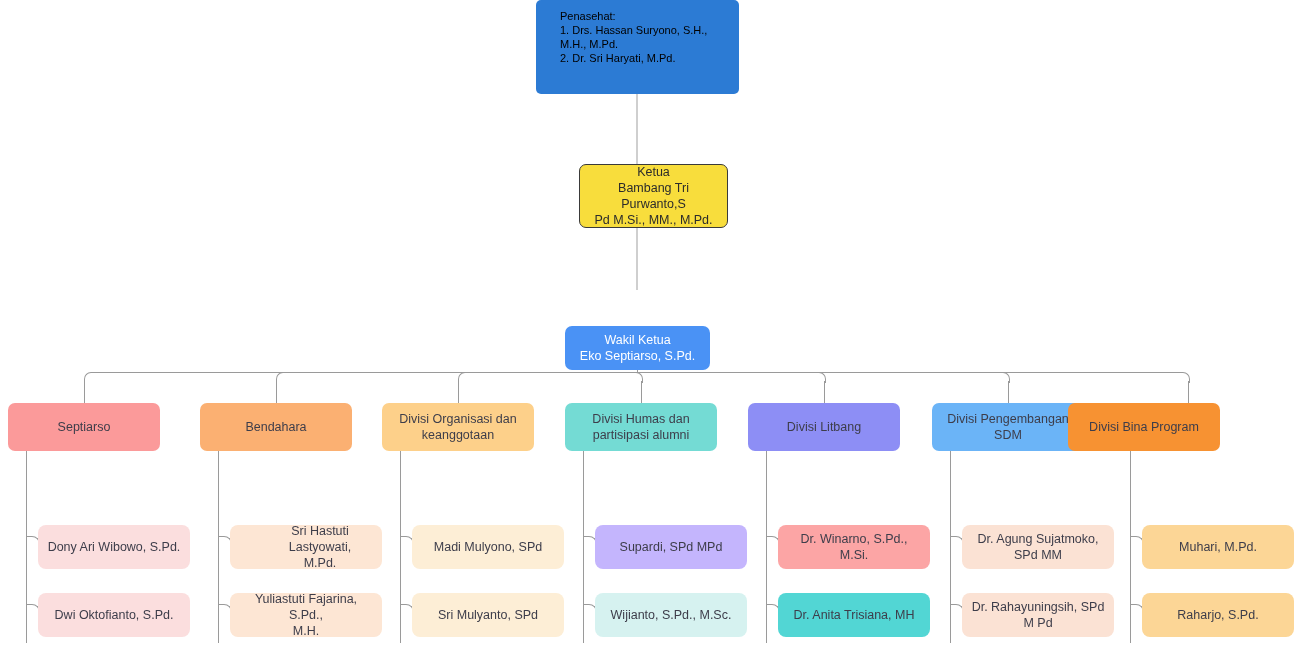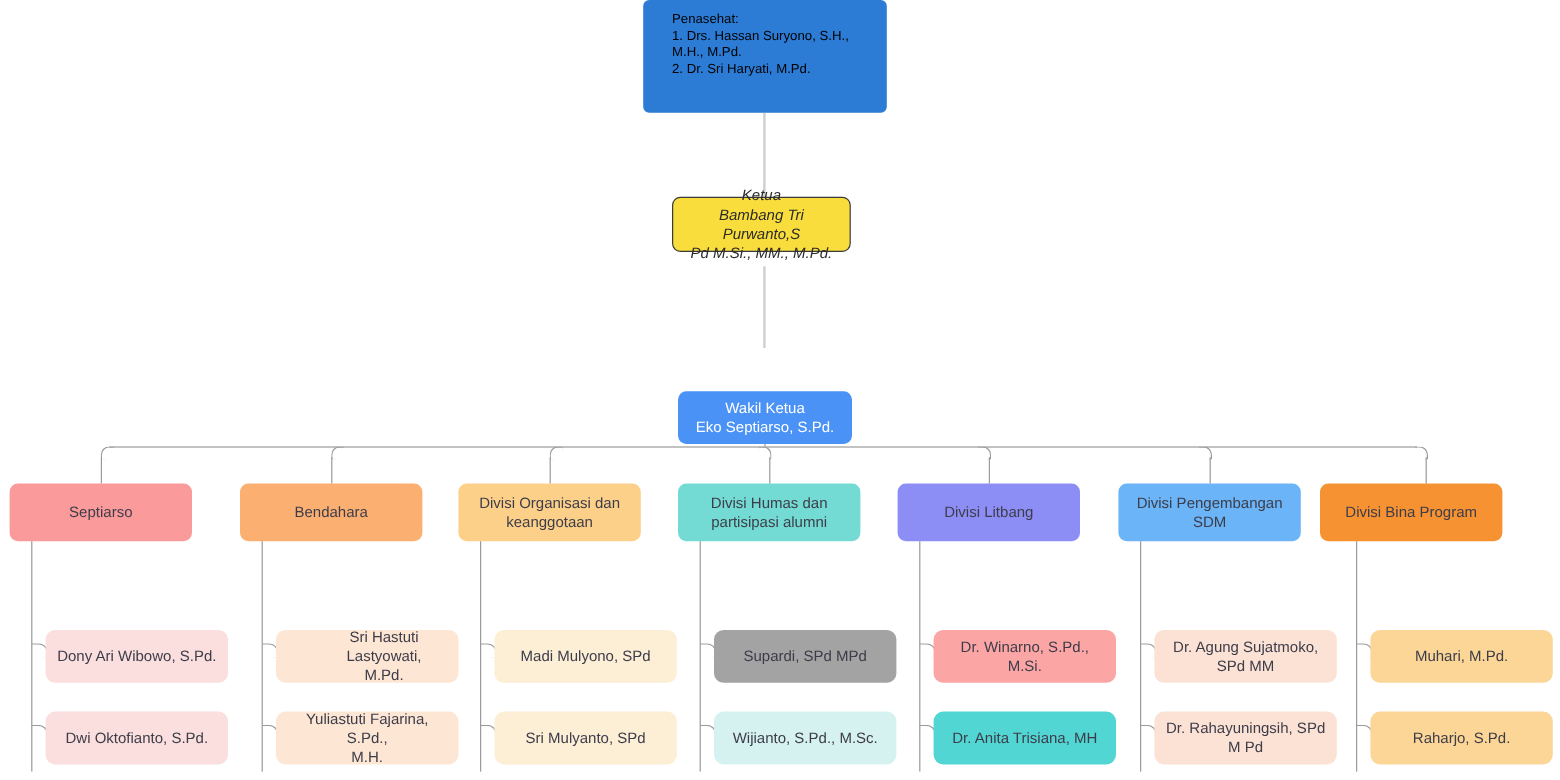--- a/index.html
+++ b/index.html
@@ -111,21 +111,21 @@
 
   <div class="conn thick-v" style="left:636px; top:94px; height:70px;"></div>
   <div class="conn thick-v" style="left:636px; top:222px; height:68px;"></div>
   <div class="conn v" style="left:637px; top:334px; height:38px;"></div>
 
   <div class="node node-penasehat" style="left:536px; top:0px; width:203px; height:94px;">Penasehat:
 1. Drs. Hassan Suryono, S.H.,
 M.H., M.Pd.
 2. Dr. Sri Haryati, M.Pd.</div>
 
-  <div class="node node-ketua" style="left:560px; top:164px; width:149px; height:46px;font-style:italic;">Ketua
+  <div class="node node-ketua" style="left:579px; top:164px; width:149px; height:64px;">Ketua
 Bambang Tri Purwanto,S
 Pd M.Si., MM., M.Pd.</div>
 
   <div class="node node-wakil" style="left:565px; top:290px; width:145px; height:44px;margin-top:36px;">Wakil Ketua
 Eko Septiarso, S.Pd.</div>
 
   <div id="bus-layer">
       <div class="conn h" style="left: 91px; top: 372px; width: 1090px;"></div>
       <div class="elbow-tl" style="top: 372px; left: 84px;"></div>
       <div class="conn v" style="left: 84px; top: 381px; height: 22px;"></div>
@@ -161,39 +161,39 @@
 keanggotaan</div>
       <div class="conn v" style="left: 400px; top: 451px; height: 192px;"></div>
       <div class="stub" style="left: 400px; top: 536px; transform: scaleY(-1);"></div>
       <div class="node node-mem" style="left: 412px; top: 525px; width: 152px; height: 44px; background: rgb(253, 238, 214);">Madi Mulyono, SPd</div>
       <div class="stub" style="left: 400px; top: 604px; transform: scaleY(-1);"></div>
       <div class="node node-mem" style="left: 412px; top: 593px; width: 152px; height: 44px; background: rgb(253, 238, 214);">Sri Mulyanto, SPd</div>
       <div class="node node-div" style="left: 565px; top: 403px; width: 152px; height: 48px; background: rgb(116, 219, 212);">Divisi Humas dan
 partisipasi alumni</div>
       <div class="conn v" style="left: 583px; top: 451px; height: 192px;"></div>
       <div class="stub" style="left: 583px; top: 536px; transform: scaleY(-1);"></div>
-      <div class="node node-mem" style="left: 595px; top: 525px; width: 152px; height: 44px; background: #a3a3a3;">Supardi, SPd MPd</div>
+      <div class="node node-mem" style="left: 595px; top: 525px; width: 152px; height: 44px; background: #c4b5fd;">Supardi, SPd MPd</div>
       <div class="stub" style="left: 583px; top: 604px; transform: scaleY(-1);"></div>
       <div class="node node-mem" style="left: 595px; top: 593px; width: 152px; height: 44px; background: rgb(214, 242, 240);">Wijianto, S.Pd., M.Sc.</div>
       <div class="node node-div" style="left: 748px; top: 403px; width: 152px; height: 48px; background: rgb(141, 142, 245);">Divisi Litbang</div>
       <div class="conn v" style="left: 766px; top: 451px; height: 192px;"></div>
       <div class="stub" style="left: 766px; top: 536px; transform: scaleY(-1);"></div>
       <div class="node node-mem" style="left: 778px; top: 525px; width: 152px; height: 44px; background: #fca5a5;">Dr. Winarno, S.Pd., M.Si.</div>
       <div class="stub" style="left: 766px; top: 604px; transform: scaleY(-1);"></div>
       <div class="node node-mem" style="left: 778px; top: 593px; width: 152px; height: 44px; background: rgb(82, 214, 212);">Dr. Anita Trisiana, MH</div>
       <div class="node node-div" style="left: 932px; top: 403px; width: 152px; height: 48px; background: rgb(107, 180, 247);">Divisi Pengembangan
 SDM</div>
       <div class="conn v" style="left: 950px; top: 451px; height: 192px;"></div>
       <div class="stub" style="left: 950px; top: 536px; transform: scaleY(-1);"></div>
       <div class="node node-mem" style="left: 962px; top: 525px; width: 152px; height: 44px; background: rgb(251, 226, 212);">Dr. Agung Sujatmoko,
 SPd MM</div>
       <div class="stub" style="left: 950px; top: 604px; transform: scaleY(-1);"></div>
       <div class="node node-mem" style="left: 962px; top: 593px; width: 152px; height: 44px; background: rgb(251, 226, 212);">Dr. Rahayuningsih, SPd
 M Pd</div>
-      <div class="node node-div" style="left: 1100px; top: 403px; width: 152px; height: 48px; background: rgb(247, 146, 50); text-align: center;">Divisi Bina Program</div>
+      <div class="node node-div" style="left: 1068px; top: 403px; width: 152px; height: 48px; background: rgb(247, 146, 50); text-align: center;">Divisi Bina Program</div>
       <div class="conn v" style="left: 1130px; top: 451px; height: 192px;"></div>
       <div class="stub" style="left: 1130px; top: 536px; transform: scaleY(-1);"></div>
       <div class="node node-mem" style="left: 1142px; top: 525px; width: 152px; height: 44px; background: rgb(252, 214, 150);">Muhari, M.Pd.</div>
       <div class="stub" style="left: 1130px; top: 604px; transform: scaleY(-1);"></div>
       <div class="node node-mem" style="left: 1142px; top: 593px; width: 152px; height: 44px; background: rgb(252, 214, 150);">Raharjo, S.Pd.</div>
     </div>
 
 </div>
 
 </body></html>

